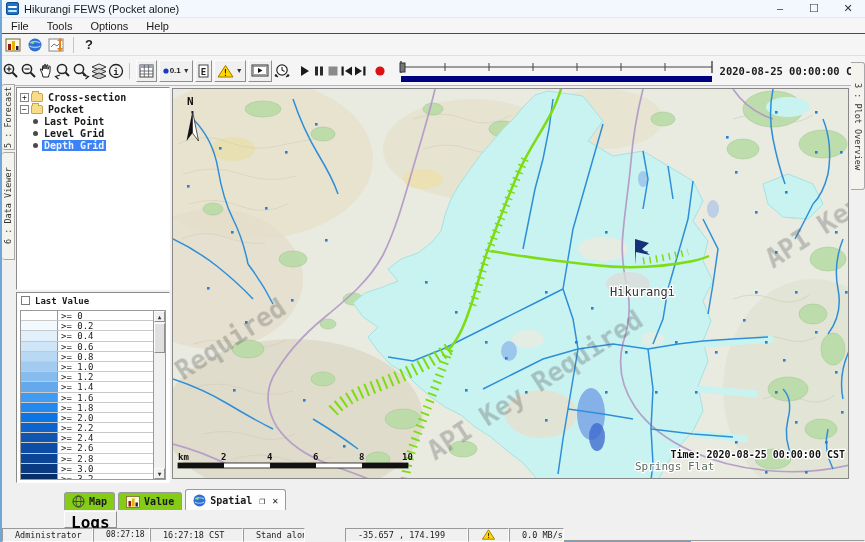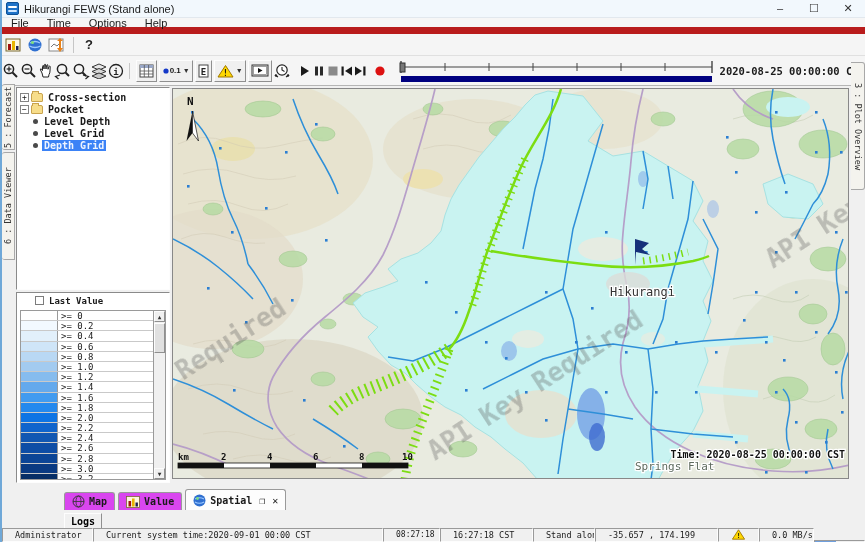--- a/index.html
+++ b/index.html
@@ -12,21 +12,21 @@
             display:flex;align-items:center;font-size:11px;border-bottom:1px solid #e2e8ee;}
   .appicon{width:13px;height:13px;margin:0 5px 0 4px;background:#1e72c8;border:1px solid #0d4f95;
            border-radius:2px;position:relative;}
   .appicon:before{content:"";position:absolute;left:1px;top:3px;width:9px;height:2px;background:#fff;border-radius:2px;}
   .appicon:after{content:"";position:absolute;left:1px;top:7px;width:9px;height:2px;background:#cfe6ff;border-radius:2px;}
   .title-text{flex:0 0 auto;}
   .win-controls{margin-left:auto;display:flex;}
   .win-btn{width:34px;height:17px;text-align:center;font-size:11px;line-height:16px;color:#333;}
   
   .menubar{position:absolute;left:0;top:18px;width:100%;height:16px;background:#f6f6f6;
-           display:flex;align-items:center;font-size:11px;border-bottom:7px solid #b91c1c;}
+           display:flex;align-items:center;font-size:11px;border-bottom:1px solid #b91c1c;}
   .menu-item{padding:0 9px;}
   
   .toolbar1{position:absolute;left:0;top:34px;width:100%;height:22px;background:#f5f5f5;
             display:flex;align-items:center;border-bottom:1px solid #e0e0e0;}
   .toolbar2{position:absolute;left:0;top:56px;width:100%;height:30px;background:#f5f5f5;
             display:flex;align-items:center;border-bottom:1px solid #b5b5b5;}
   .tico{width:22px;height:20px;display:flex;align-items:center;justify-content:center;}
   .tsep{width:1px;height:16px;background:#c6c6c6;margin:0 5px;}
   .tbtn{height:22px;border:1px solid;border-color:#fdfdfd #8f8f8f #8f8f8f #fdfdfd;background:#f0f0f0;
         display:flex;align-items:center;justify-content:center;margin:0 1px;padding:0 2px;}
@@ -53,72 +53,72 @@
   .tfolder{width:12px;height:9px;background:#f7dd8a;border:1px solid #c9a34e;border-radius:1px 2px 1px 1px;
            margin-right:3px;flex:0 0 auto;position:relative;}
   .tfolder:before{content:"";position:absolute;left:0;top:-3px;width:5px;height:2px;background:#f7dd8a;border:1px solid #c9a34e;border-bottom:none;}
   .tdot{width:5px;height:5px;border-radius:50%;background:#4a4a4a;margin:0 4px 0 14px;flex:0 0 auto;}
   .tlabel{padding:0 2px;}
   .selected .tlabel{background:#3b82f6;color:#eef4ff;}
   
   .legend-panel{position:absolute;left:14px;top:292px;width:154px;height:191px;background:#fff;
                 border:1px solid;border-color:#8a8a8a #fdfdfd #fdfdfd #8a8a8a;
                 font-family:"DejaVu Sans Mono",monospace;font-size:9px;}
-  .lv-row{display:flex;align-items:center;height:15px;padding-left:18px;font-weight:bold;}
+  .lv-row{display:flex;align-items:center;height:15px;padding-left:4px;font-weight:bold;}
   .cbx{width:9px;height:9px;border:1px solid #7c7c7c;background:#fff;margin-right:5px;flex:0 0 auto;}
   .llist{position:absolute;left:3px;top:17px;right:3px;bottom:2px;border:1px solid #9a9a9a;overflow:hidden;}
   .lrow{display:flex;height:10.2px;border-bottom:1px solid #c9c9c9;}
   .sw{width:37px;flex:0 0 auto;border-right:1px solid #9a9a9a;}
   .llab{padding:0 3px;line-height:10px;}
   .lscroll{position:absolute;right:0;top:0;width:12px;bottom:0;background:#f0f0f0;border-left:1px solid #9a9a9a;}
   .sarrow{position:absolute;left:0;width:11px;height:11px;background:#f0f0f0;border:1px solid;
           border-color:#fdfdfd #8f8f8f #8f8f8f #fdfdfd;font-size:6px;text-align:center;line-height:10px;color:#333;}
   .sthumb{position:absolute;left:0;top:12px;width:11px;height:30px;background:#e0e0e0;border:1px solid;
           border-color:#fdfdfd #8f8f8f #8f8f8f #fdfdfd;}
   
   .map-wrap{position:absolute;left:170px;top:88px;width:677px;height:391px;border:1px solid #888;
             background:#e9ebe0;overflow:hidden;}
   
   .bottom-tabs{position:absolute;left:0;top:489px;width:100%;height:21px;display:flex;align-items:flex-end;
                padding-left:62px;font-family:"DejaVu Sans Mono",monospace;font-size:10px;font-weight:bold;}
-  .btab{height:18px;background:#d946ef;border:1px solid #9a9a9a;border-bottom:none;border-radius:3px 3px 0 0;
+  .btab{height:18px;background:#84cc16;border:1px solid #9a9a9a;border-bottom:none;border-radius:3px 3px 0 0;
         display:flex;align-items:center;padding:0 7px;margin-right:3px;}
   .btab.active{height:21px;background:#fdfdfd;}
   .btab .bicon{margin-right:4px;display:flex;}
   .btab .glyph{margin-left:7px;font-size:10px;}
   .logs-row{position:absolute;left:62px;top:511px;}
   .logs-btn{height:17px;border:1px solid;border-color:#fdfdfd #8f8f8f #8f8f8f #fdfdfd;background:#f0f0f0;
-            font-family:"DejaVu Sans Mono",monospace;font-size:10px;font-weight:bold;padding:1px 6px;}
+            font-family:"DejaVu Sans Mono",monospace;font-size:16px;font-weight:bold;padding:1px 6px;}
   
   .statusbar{position:absolute;left:0;top:528px;width:100%;height:14px;display:flex;
              font-family:"DejaVu Sans Mono",monospace;font-size:8.5px;background:#f0f0f0;}
   .scell{border:1px solid;border-color:#9a9a9a #fdfdfd #fdfdfd #9a9a9a;height:14px;line-height:12px;
          padding:0 12px;white-space:nowrap;overflow:hidden;flex:0 0 auto;position:relative;}
   .memfill{position:absolute;left:0;top:0;bottom:0;width:42%;background:#6f9fdd;}
   .memtext{position:relative;}
   svg text{font-family:"DejaVu Sans Mono",monospace;}
 </style>
 </head>
 <body>
 
 <div class="win">
 
   <div class="titlebar">
     <span class="appicon"></span>
-    <span class="title-text">Hikurangi FEWS  (Stand alone)</span>
+    <span class="title-text">Hikurangi FEWS  (Pocket alone)</span>
     <span class="win-controls">
       <span class="win-btn">–</span>
       <span class="win-btn">☐</span>
       <span class="win-btn">✕</span>
     </span>
   </div>
 
   <div class="menubar">
     <span class="menu-item">File</span>
-    <span class="menu-item">Time</span>
+    <span class="menu-item">Tools</span>
     <span class="menu-item">Options</span>
     <span class="menu-item">Help</span>
   </div>
 
   <div class="toolbar1">
     <span class="tico">
       <svg width="16" height="14">
           <rect x="1" y="1" width="14" height="12" fill="#fdf6e0" stroke="#7a6a30" stroke-width="1"></rect>
           <rect x="3" y="6" width="3" height="6" fill="#a01010"></rect>
           <rect x="7" y="3" width="3" height="9" fill="#e8b400"></rect>
@@ -299,21 +299,21 @@
       <span class="tfolder"></span>
       <span class="tlabel">Cross-section</span>
     </div>
     <div class="trow">
       <span class="tbox">−</span>
       <span class="tfolder"></span>
       <span class="tlabel">Pocket</span>
     </div>
     <div class="trow">
       <span class="tdot"></span>
-      <span class="tlabel">Level Depth</span>
+      <span class="tlabel">Last Point</span>
     </div>
     <div class="trow">
       <span class="tdot"></span>
       <span class="tlabel">Level Grid</span>
     </div>
     <div class="trow selected">
       <span class="tdot"></span>
       <span class="tlabel">Depth Grid</span>
     </div>
   </div>
@@ -661,25 +661,24 @@
       <span class="glyph">✕</span>
     </div>
   </div>
 
   <div class="logs-row">
     <button class="logs-btn">Logs</button>
   </div>
 
   <div class="statusbar">
     <div class="scell" style="width:91px;">Administrator</div>
-    <div class="scell" style="width:290px;">Current system time:2020-09-01 00:00 CST</div>
     <div class="scell" style="width:57px;font-size:8px;">08:27:18 GMT</div>
     <div class="scell" style="width:93px;">16:27:18 CST</div>
     <div class="scell" style="width:62px;">Stand alone</div>
-    <div class="scell" style="width:123px;">-35.657 , 174.199</div>
+    <div class="scell" style="width:123px;margin-left:40px;">-35.657 , 174.199</div>
     <div class="scell" style="width:41px;text-align:center;">
       <svg width="13" height="11">
           <path d="M6.5,0.8 L12.6,10.2 L0.4,10.2 Z" fill="#ffd800" stroke="#a07800" stroke-width=".9"></path>
           <text x="6.5" y="9.3" text-anchor="middle" font-size="7" font-weight="bold" fill="#111">!</text>
         </svg>
     </div>
     <div class="scell" style="width:55px;">0.0 MB/s</div>
     <div class="scell" style="flex:1;margin-top:12px;">
       <span class="memfill"></span>
       <span class="memtext">2.5 GB</span>

